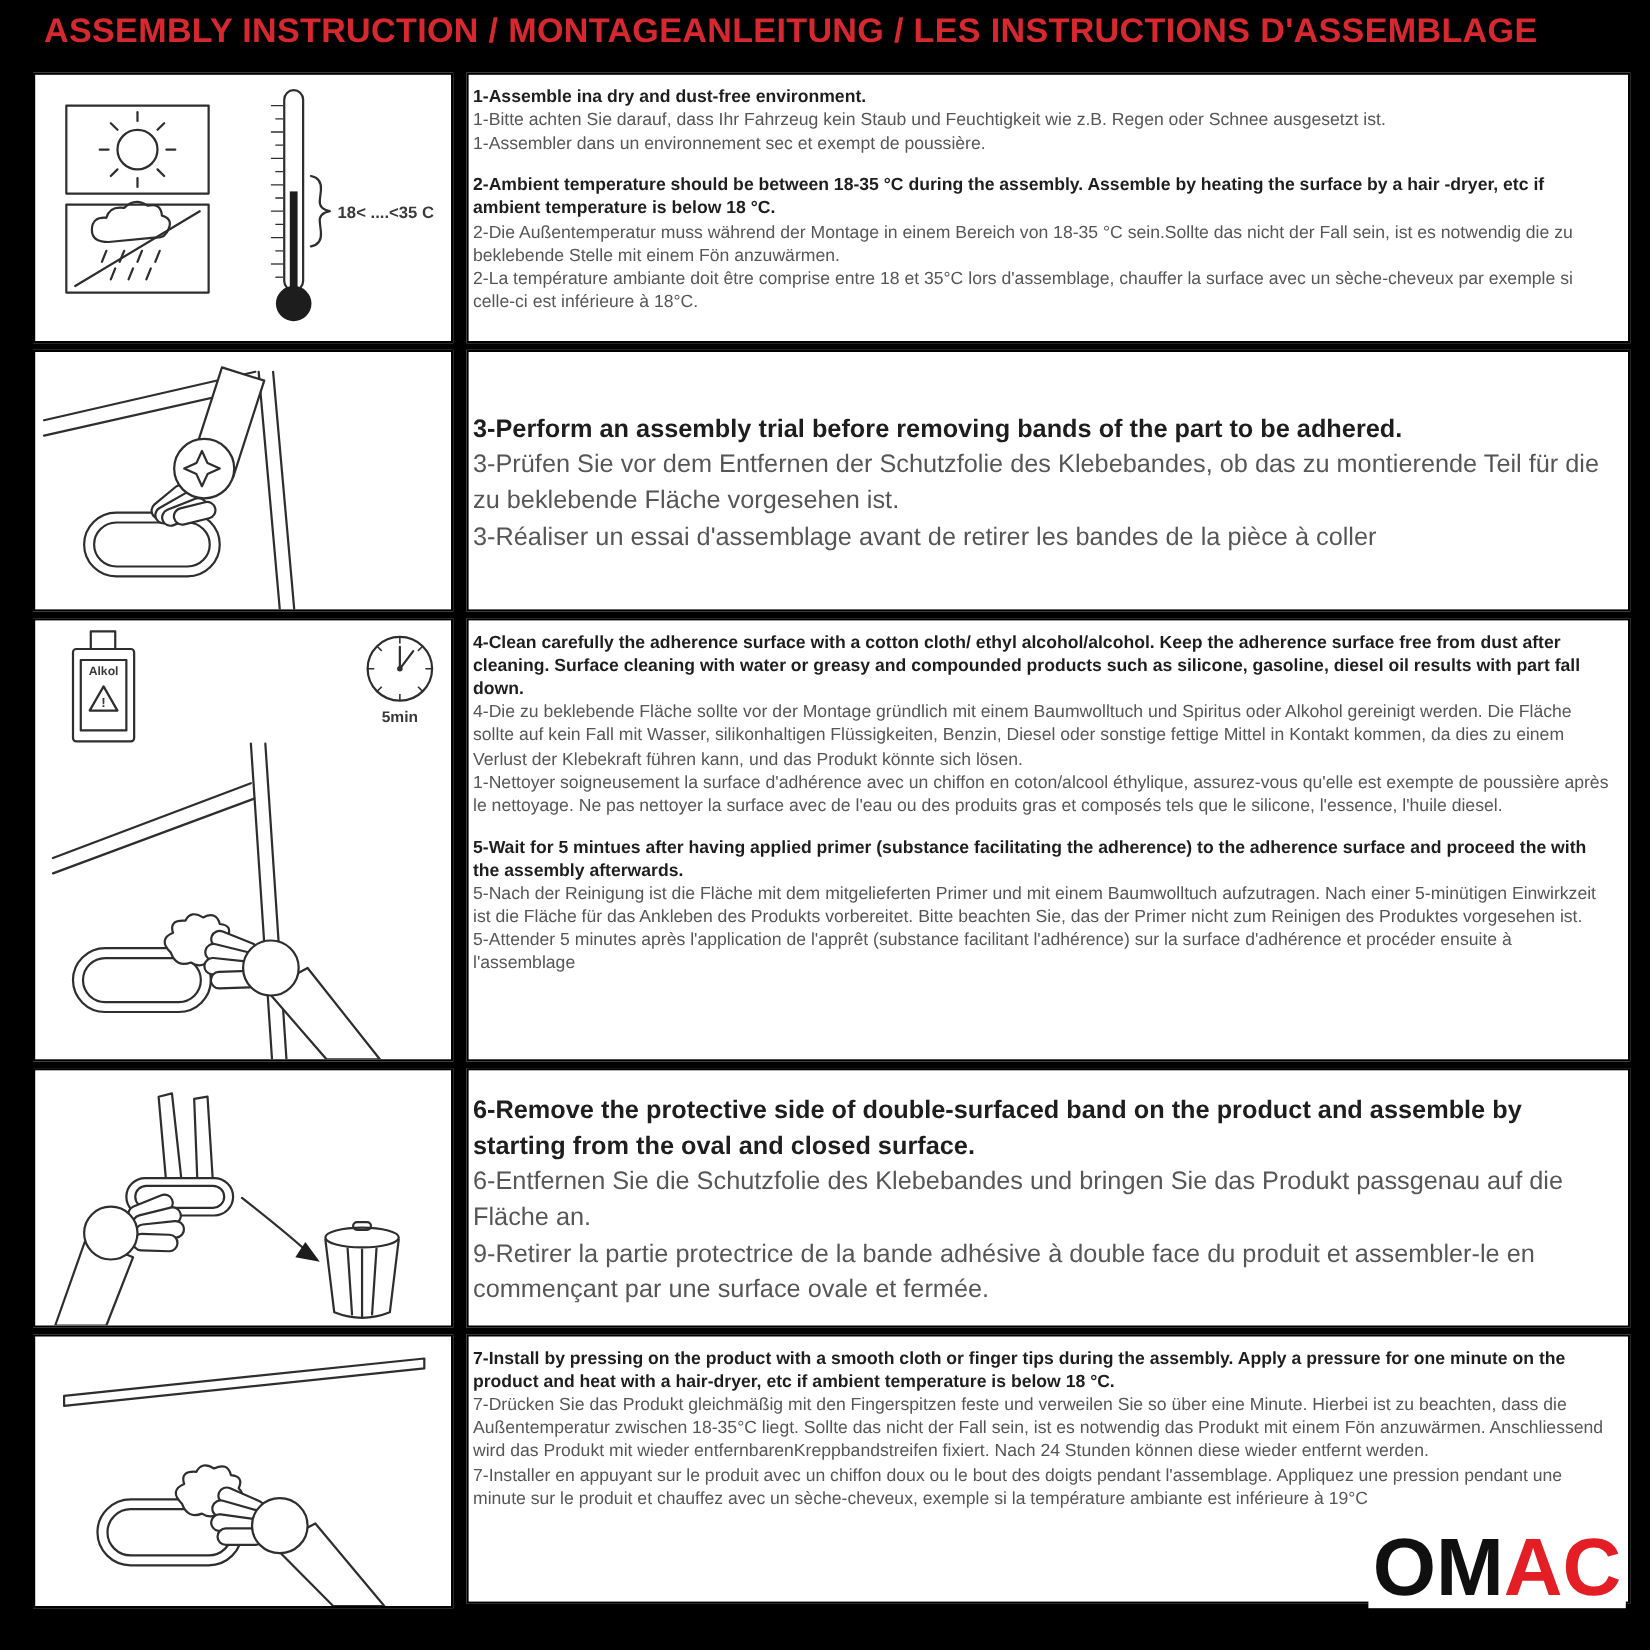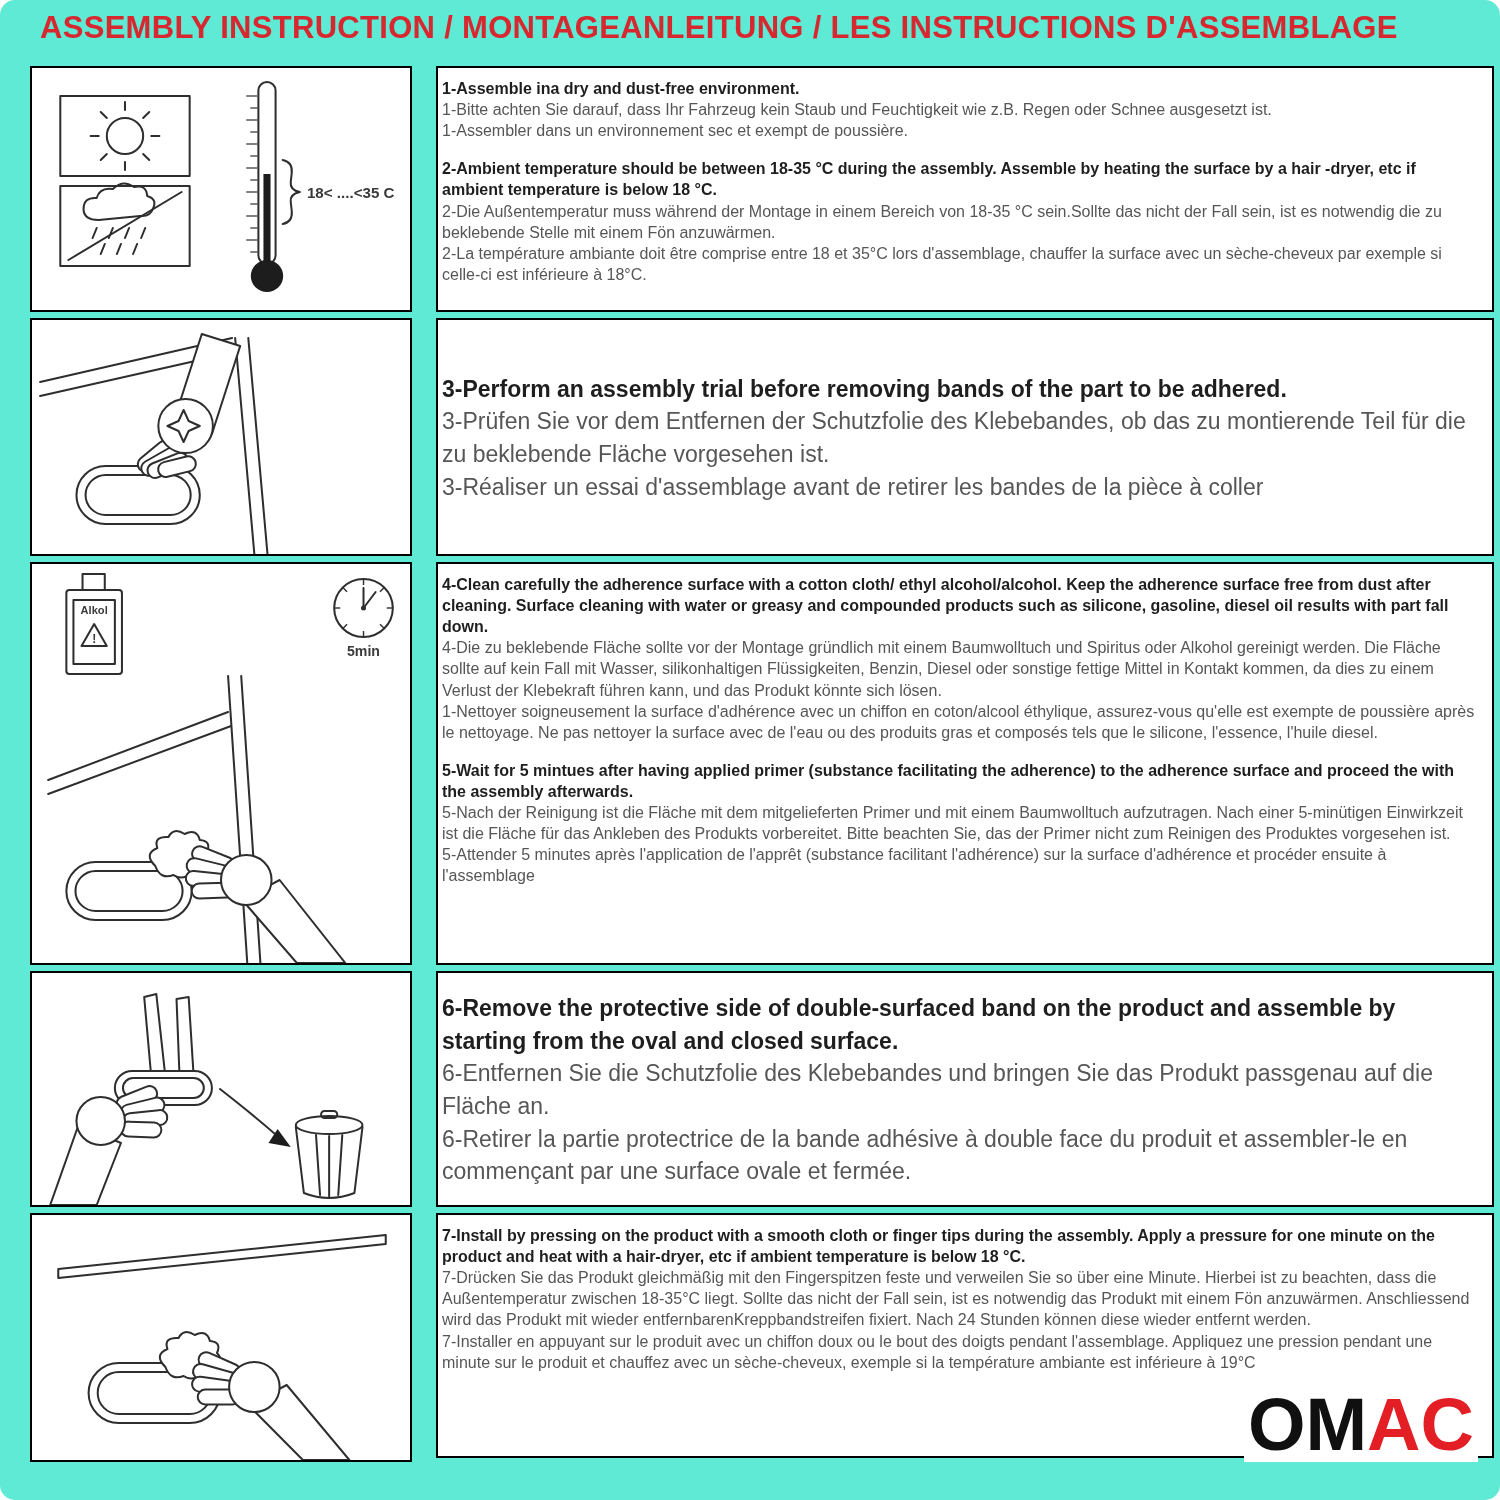--- a/index.html
+++ b/index.html
@@ -1,25 +1,25 @@
 <!DOCTYPE html>
 <html><head>
 <meta charset="utf-8">
 <style>
   html,body { margin:0; padding:0; background:#ffffff; }
   body { width:1500px; height:1500px; font-family:"Liberation Sans", sans-serif; position:relative; overflow:hidden; }
-  .page { position:absolute; inset:0; background:#5eead4;border-radius:15px; }
+  .page { position:absolute; inset:0; background:#000000; }
 
   .title { position:absolute; left:40px; top:10px; margin:0; font-size:31px; font-weight:bold;
            color:#d7282f; letter-spacing:0.3px; white-space:nowrap; }
 
   .box { position:absolute; background:#fff; border:2px solid #000; box-sizing:border-box; }
   .illus-box { left:30px; width:382px; }
   .illus-box svg { display:block; width:100%; height:100%; }
-  .txt-box { left:436px; width:1058px; padding:10px 16px 8px 4px; overflow:hidden; }
+  .txt-box { left:424px; width:1058px; padding:10px 16px 8px 4px; overflow:hidden; }
 
   .txt-box p { margin:0; }
   .size-s { font-size:16px; line-height:1.32; color:#565656; }
   .size-l { font-size:23px; line-height:1.42; color:#565656; }
   .center { display:flex; flex-direction:column; justify-content:center; }
   .b { font-weight:bold; color:#1e1e1e; }
   .gap { margin-top:17px !important; }
 
   
   .ln { fill:none; stroke:#2e2e2e; stroke-width:2; stroke-linecap:round; stroke-linejoin:round; }
@@ -212,21 +212,21 @@
         <path class="ln" d="M261,154 L269,220 Q294,230 319,220 L327,154"></path>
         <line class="ln" x1="281" y1="162" x2="285" y2="222" stroke-width="1.3"></line>
         <line class="ln" x1="294" y1="163" x2="294" y2="225" stroke-width="1.3"></line>
         <line class="ln" x1="307" y1="162" x2="303" y2="222" stroke-width="1.3"></line>
       </g>
     </svg>
   </div>
   <div class="box txt-box size-l center" style="top:971px;height:236px">
     <p class="b">6-Remove the protective side of double-surfaced band on the product and assemble by starting from the oval and closed surface.</p>
     <p>6-Entfernen Sie die Schutzfolie des Klebebandes und bringen Sie das Produkt passgenau auf die Fläche an.</p>
-    <p>6-Retirer la partie protectrice de la bande adhésive à double face du produit et assembler-le en commençant par une surface ovale et fermée.</p>
+    <p>9-Retirer la partie protectrice de la bande adhésive à double face du produit et assembler-le en commençant par une surface ovale et fermée.</p>
   </div>
 
   <div class="box illus-box" style="top:1213px;height:249px">
     <svg viewBox="0 0 374 245" preserveAspectRatio="none">
       <g>
         <path class="ln" d="M26,54 L350,20 L350,29 L26,63 Z"></path>
       </g>
       <g>
         <rect class="ln" x="56" y="148" width="130" height="60" rx="30"></rect>
         <rect class="ln" x="65" y="157" width="112" height="42" rx="21"></rect>

